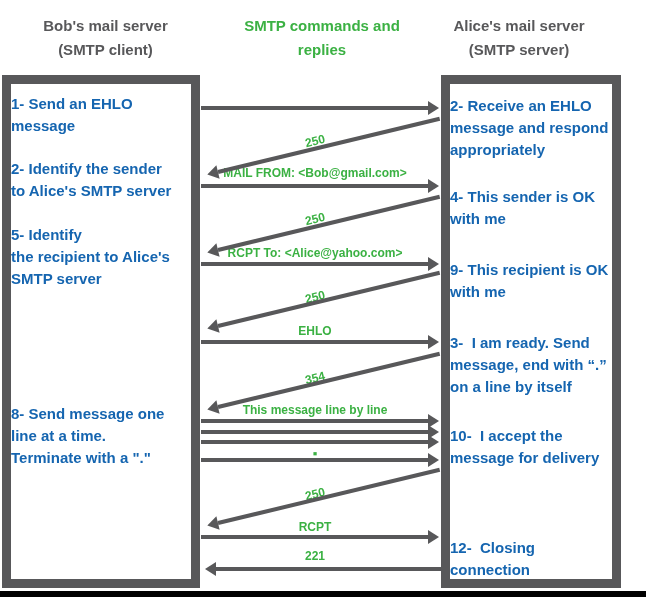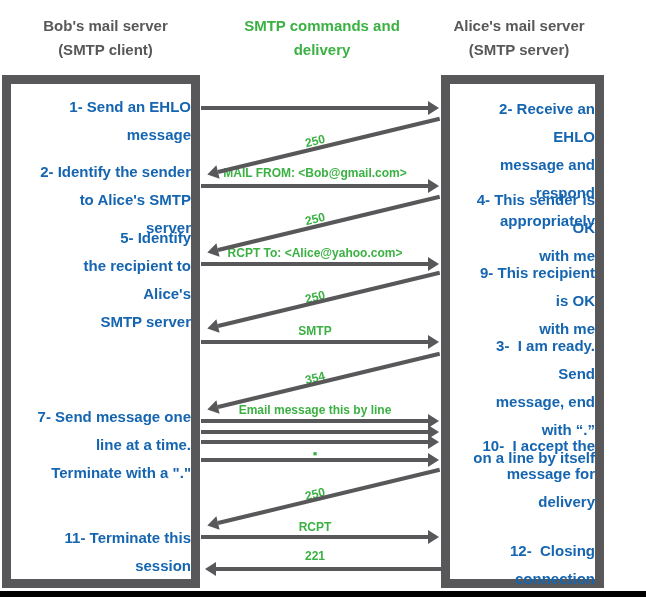--- a/index.html
+++ b/index.html
@@ -37,30 +37,29 @@
 
   
   .box{
     position:absolute;
     top:75px;
     height:513px;
     border:9px solid var(--gray);
     background:#ffffff;
   }
   .box.left{left:2px;width:198px;}
-  .box.right{left:441px;width:163px;}
+  .box.right{left:441px;width:180px;}
   .step{
     position:absolute;
     left:0;right:0;
-    text-align:right;
+    text-align:left;
     color:var(--blue);
     font-size:15px;
-    line-height:28px;
+    line-height:22px;
     white-space:pre-wrap;
-    padding-left:22px;
   }
 
   
   .arr{
     position:absolute;
     height:0;
     border-top:4px solid var(--gray);
   }
   .arr.r::after{
     content:"";
@@ -115,64 +114,62 @@
   }
 </style>
 </head>
 <body>
 
 <div class="diagram">
 
   <div class="hdr client">Bob's mail server
 (SMTP client)</div>
   <div class="hdr legend">SMTP commands and
-delivery</div>
+replies</div>
   <div class="hdr server">Alice's mail server
 (SMTP server)</div>
 
   <div class="box left">
     <div class="step" style="top:9px">1- Send an EHLO
 message</div>
     <div class="step" style="top:74px">2- Identify the sender
 to Alice's SMTP server</div>
     <div class="step" style="top:140px">5- Identify
 the recipient to Alice's
 SMTP server</div>
-    <div class="step" style="top:319px">7- Send message one
+    <div class="step" style="top:319px">8- Send message one
 line at a time.
 Terminate with a "."</div>
-    <div class="step" style="top:440px">11- Terminate this
-session</div>
   </div>
 
   <div class="box right">
     <div class="step" style="top:11px">2- Receive an EHLO
 message and respond
 appropriately</div>
     <div class="step" style="top:102px">4- This sender is OK
 with me</div>
     <div class="step" style="top:175px">9- This recipient is OK
 with me</div>
     <div class="step" style="top:248px">3-  I am ready. Send
 message, end with “.”
 on a line by itself</div>
-    <div class="step" style="top:348px">10-  I accept the
+    <div class="step" style="top:341px">10-  I accept the
 message for delivery</div>
     <div class="step" style="top:453px">12-  Closing
 connection</div>
   </div>
 
   <div class="msg rot" style="top:134px">250</div>
   <div class="msg" style="top:166px">MAIL FROM: &lt;Bob@gmail.com&gt;</div>
   <div class="msg rot" style="top:212px">250</div>
   <div class="msg" style="top:246px">RCPT To: &lt;Alice@yahoo.com&gt;</div>
   <div class="msg rot" style="top:290px">250</div>
-  <div class="msg" style="top:324px">SMTP</div>
+  <div class="msg" style="top:324px">EHLO</div>
   <div class="msg rot" style="top:371px">354</div>
-  <div class="msg" style="top:403px">Email message this by line</div>
+  <div class="msg" style="top:403px">This message line by line</div>
   <div class="msg dot" style="top:449px">▪</div>
   <div class="msg rot" style="top:487px">250</div>
   <div class="msg" style="top:520px">RCPT</div>
   <div class="msg" style="top:549px">221</div>
 
   <div class="arr h r" style="top:106px"></div>
   <div class="arr h r" style="top:184px"></div>
   <div class="arr h r" style="top:262px"></div>
   <div class="arr h r" style="top:340px"></div>
   <div class="arr h r" style="top:419px"></div>

